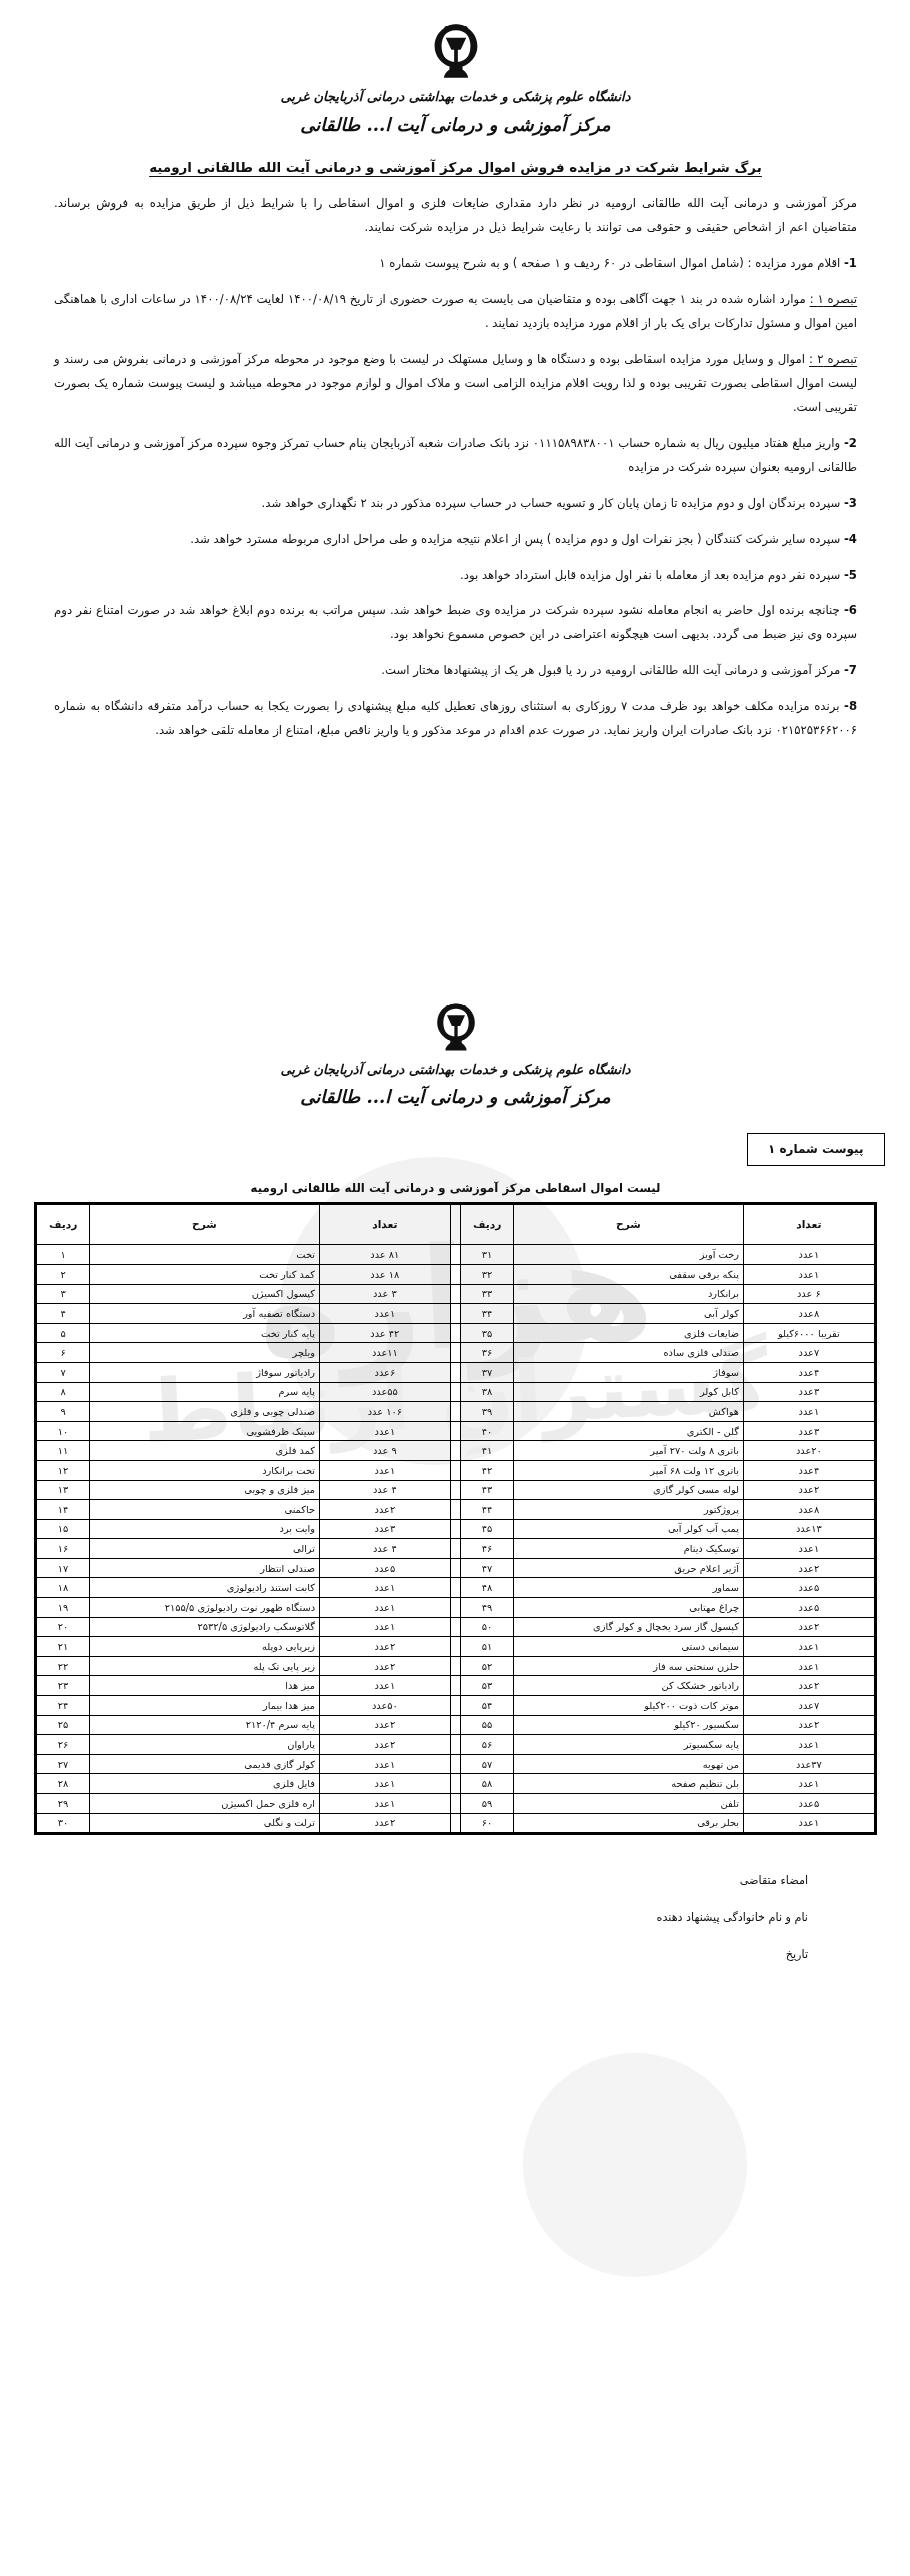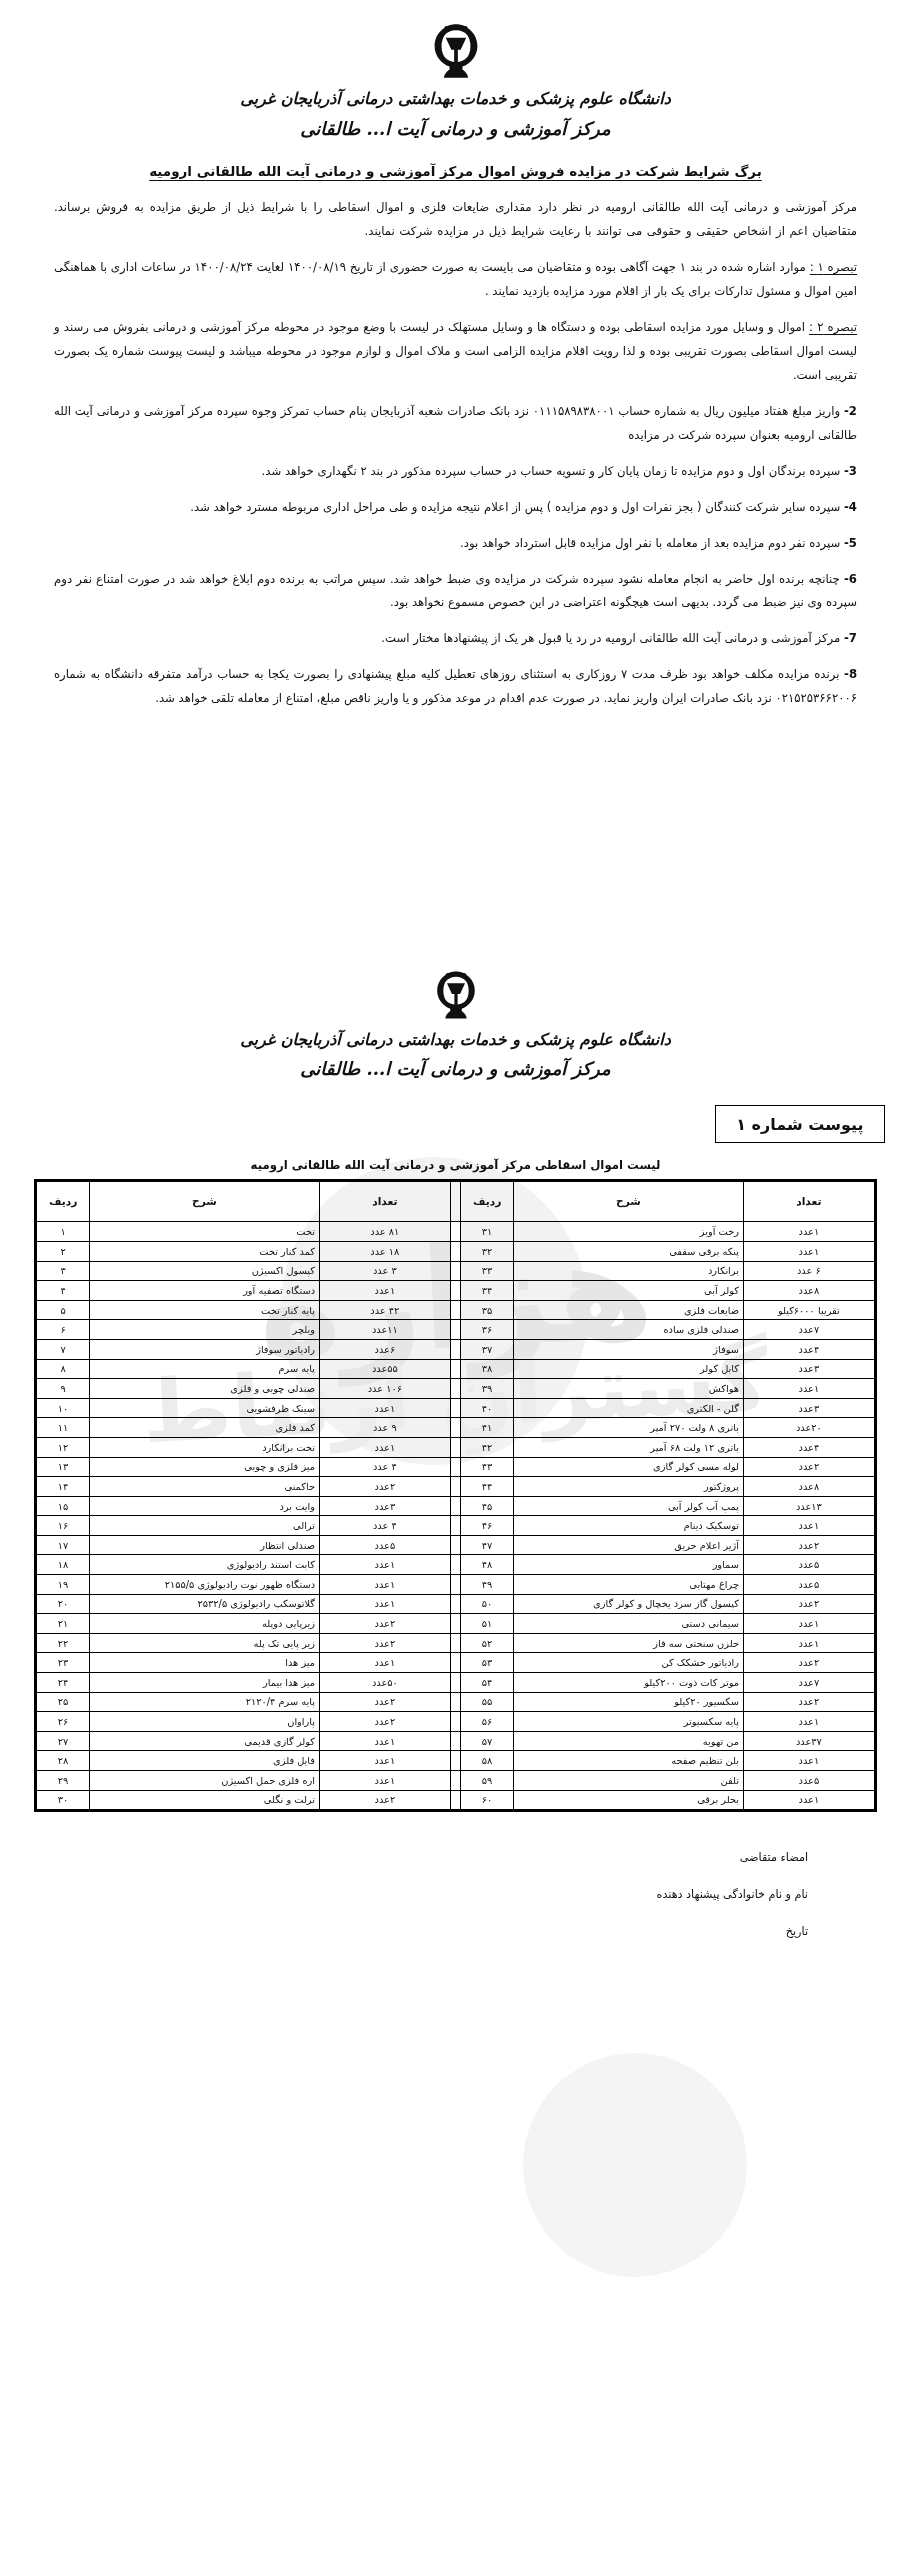--- a/index.html
+++ b/index.html
@@ -71,21 +71,21 @@
     display:flex;
     justify-content:center;
     padding-top:20.5px;
   }
   .logo svg{display:block;}
 
   
   .org-title{
     text-align:center;
     font-family:"DejaVu Serif","Liberation Serif",serif;
-    font-size:16px;
+    font-size:13px;
     font-style:italic;
     font-weight:bold;
     color:#111;
     margin-top:1.9px;
     letter-spacing:-0.5px;
   }
   .org-sub{
     text-align:center;
     font-family:"DejaVu Serif","Liberation Serif",serif;
     font-size:18px;
@@ -135,21 +135,21 @@
   
   .attach-row{
     margin:0 0 0 0;
     padding:0 54px 0 54px;
     display:flex;
     justify-content:flex-start;
   }
   .attach-box{
     border:1.4px solid #000;
     padding:8.4px 20.5px;
-    font-size:16px;
+    font-size:12px;
     font-weight:bold;
     margin-right:-28px;
   }
   .table-title{
     text-align:center;
     font-size:11.7px;
     font-weight:bold;
     margin:15px 0 7.5px 0;
   }
 
@@ -229,20 +229,24 @@
     </div>
 
     <div class="org-title">دانشگاه علوم پزشکی و خدمات بهداشتی درمانی آذربایجان غربی</div>
     <div class="org-sub">مرکز آموزشی و درمانی آیت ا... طالقانی</div>
     <div class="doc-title">برگ شرایط شرکت در مزایده  فروش اموال مرکز آموزشی و درمانی آیت الله طالقانی ارومیه</div>
 
     <div class="body-block">
 
       <p class="para">مرکز آموزشی و درمانی آیت الله طالقانی ارومیه در نظر دارد مقداری ضایعات فلزی و اموال اسقاطی را با شرایط ذیل از طریق مزایده به فروش برساند. متقاضیان اعم از اشخاص حقیقی و حقوقی می توانند با رعایت شرایط ذیل در مزایده شرکت نمایند.</p>
 
+      <div class="clause">
+        <span class="num">1-</span>
+        <span>اقلام مورد مزایده : (شامل اموال اسقاطی در ۶۰ ردیف و ۱ صفحه ) و به شرح پیوست شماره ۱</span>
+      </div>
 
       <p class="note">
         <span class="note-label">تبصره ۱ :</span><span> موارد اشاره شده در بند ۱ جهت آگاهی بوده و متقاضیان می بایست به صورت  حضوری از تاریخ ۱۴۰۰/۰۸/۱۹ لغایت ۱۴۰۰/۰۸/۲۴ در ساعات اداری با هماهنگی امین اموال و مسئول تدارکات برای یک بار از اقلام مورد مزایده بازدید نمایند .</span>
       </p>
 
       <p class="note">
         <span class="note-label">تبصره ۲ :</span><span> اموال و وسایل مورد مزایده اسقاطی بوده و دستگاه ها و وسایل مستهلک در لیست با وضع موجود در محوطه مرکز آموزشی و درمانی بفروش می رسند و لیست اموال اسقاطی بصورت تقریبی بوده و لذا رویت اقلام مزایده الزامی است و ملاک اموال و لوازم موجود در محوطه میباشد و لیست پیوست شماره یک بصورت تقریبی است.</span>
       </p>
 
       <div class="clause">

